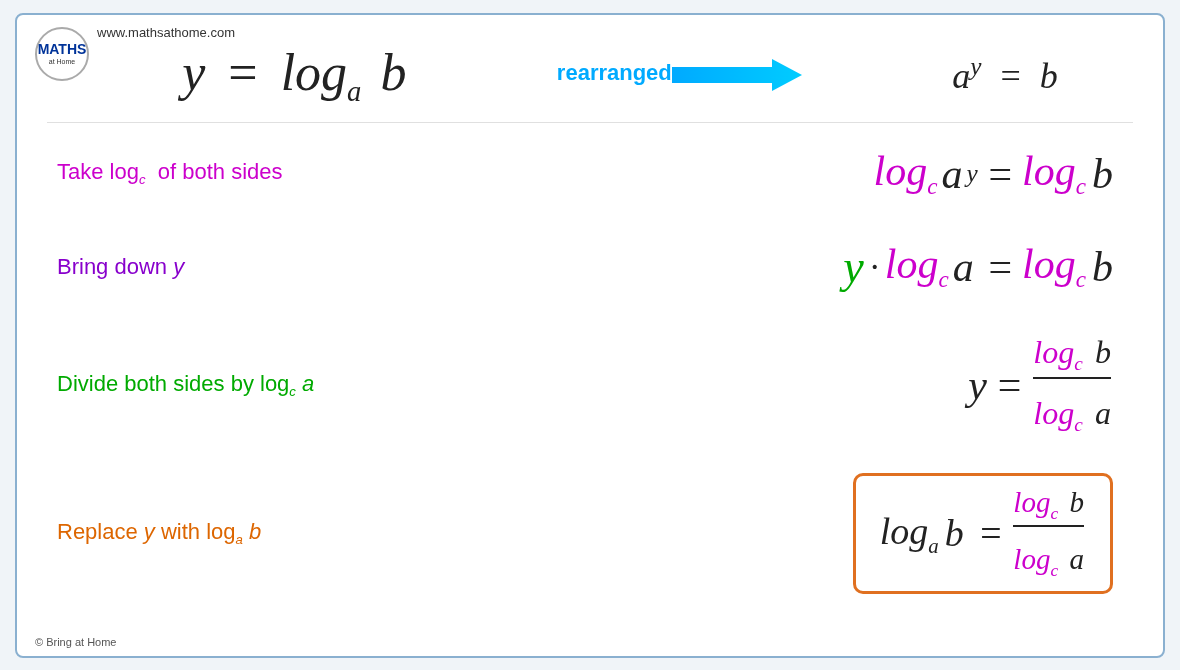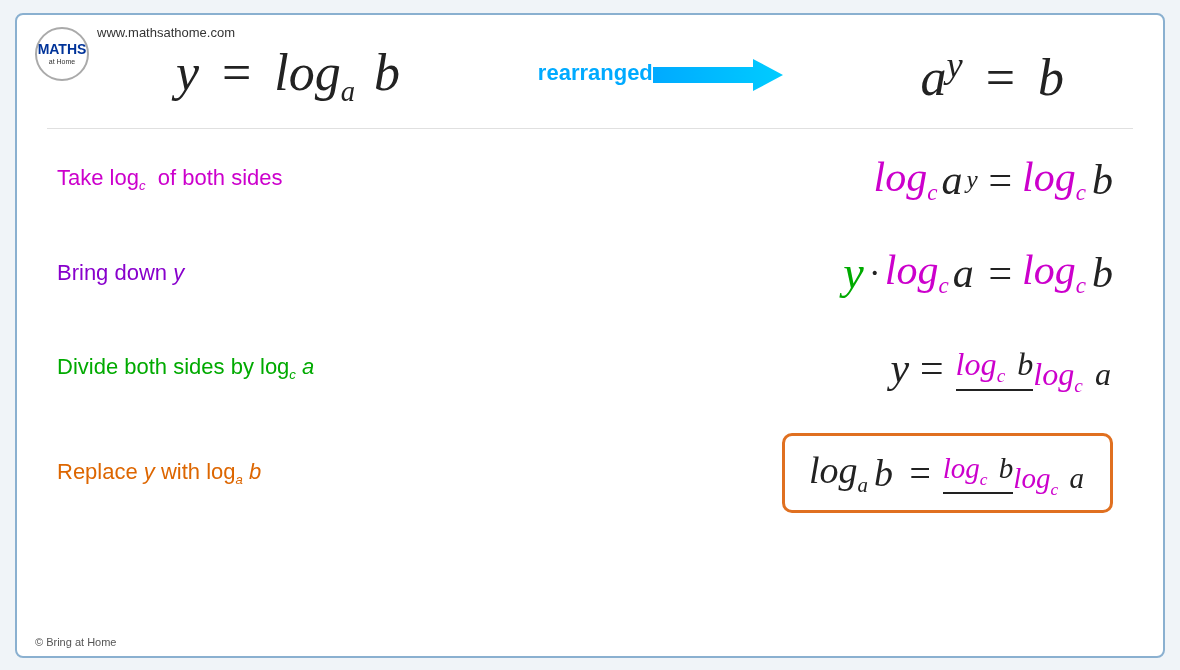--- a/index.html
+++ b/index.html
@@ -57,21 +57,21 @@
       font-size: 13px;
       color: #333;
       font-family: Arial, sans-serif;
     }
     
     .top-section {
       display: flex;
       align-items: center;
       justify-content: space-around;
       margin-top: 10px;
-      padding-bottom: 20px;
+      padding-bottom: 14px;
       border-bottom: 1px solid #e0e0e0;
     }
     .main-formula {
       font-size: 52px;
       color: #222;
       font-style: italic;
       margin-left: 60px;
     }
     .arrow-section {
       display: flex;
@@ -79,21 +79,21 @@
       align-items: center;
     }
     .arrow-label {
       font-size: 22px;
       color: #00aaff;
       font-family: Arial, sans-serif;
       font-weight: bold;
       margin-bottom: 4px;
     }
     .rearranged-formula {
-      font-size: 52px;
+      font-size: 36px;
       color: #222;
       font-style: italic;
     }
     
     .steps {
       display: grid;
       grid-template-columns: 1fr 1fr;
       grid-template-rows: repeat(4, auto);
       gap: 12px;
       margin-top: 10px;
@@ -117,22 +117,21 @@
     .green { color: #00aa00; }
     .purple { color: #8800cc; }
     .orange { color: #dd6600; }
 
     
     .sub { font-size: 0.55em; vertical-align: sub; font-style: italic; }
     .sup { font-size: 0.55em; vertical-align: super; font-style: italic; }
 
     .fraction {
       display: inline-flex;
-      flex-direction: row;
-      align-items: center;
+      flex-direction: column;
       vertical-align: middle;
       margin: 0 2px;
     }
     .fraction .numerator {
       border-bottom: 2px solid #222;
       padding-bottom: 2px;
       font-size: 0.85em;
     }
     .fraction .denominator {
       padding-top: 16px;

